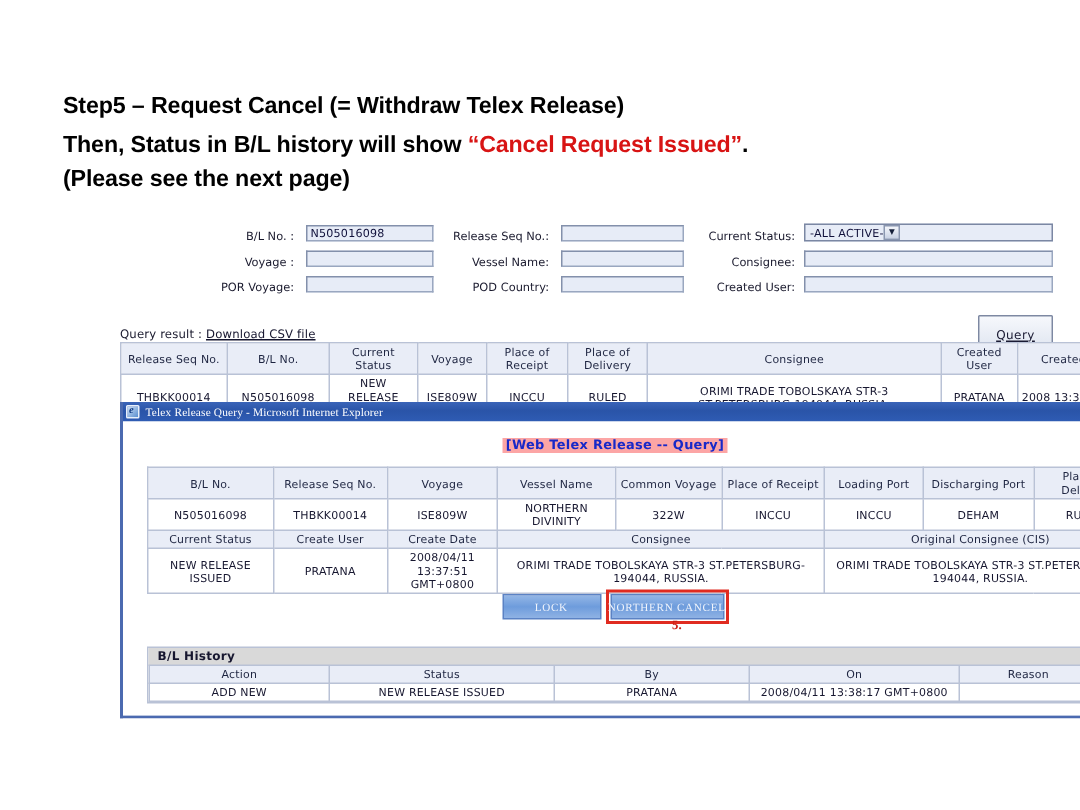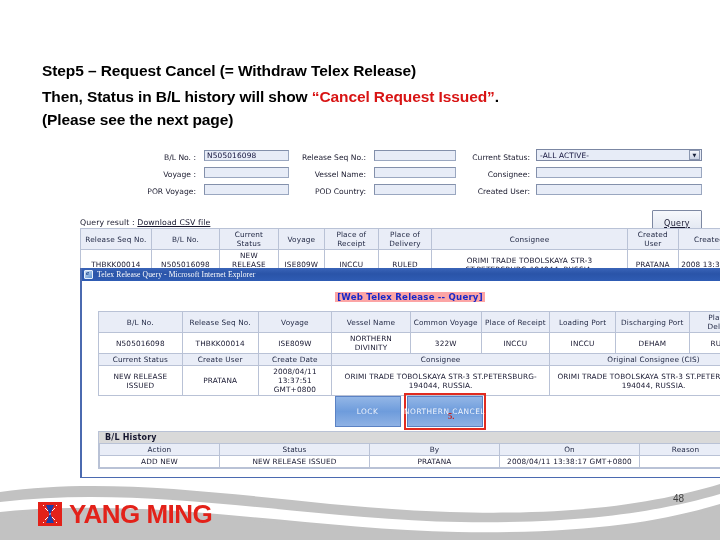--- a/index.html
+++ b/index.html
@@ -88,21 +88,20 @@
     overflow: hidden;
   }
   .fselect {
     height: 12px;
     background: #e7ecf7;
     border: 1px solid #7b87a3;
     font-size: 7.4px;
     color: #10103a;
     display: flex;
     align-items: center;
-    justify-content: space-between;
     padding: 0 1px 0 3px;
     letter-spacing: 0.15px;
   }
   .sel-arrow {
     width: 11px; height: 10px;
     background: linear-gradient(#f4f6fb,#c9d2e4);
     border: 1px solid #8b97b0;
     display: flex; align-items: center; justify-content: center;
     font-size: 5px; color: #16203a;
     line-height: 1;
@@ -244,28 +243,29 @@
   #btn-row {
     position: absolute;
     left: 0; right: 0;
     top: 112px;
     display: flex;
     justify-content: center;
     align-items: center;
     gap: 3px;
   }
   .act-btn {
-    width: 66px; height: 31px;
+    width: 66px; height: 17px;
     background: linear-gradient(180deg,#93b6e6 0%,#6e9cdc 50%,#8fb2e4 100%);
     border: 1px solid #5b82c4;
     display: flex; align-items: center; justify-content: center;
     font-size: 7.4px;
     color: #f0f4fc;
     letter-spacing: 0.5px;
     white-space: nowrap;
+    font-family: Liberation Serif, serif;
   }
   #btn-request-cancel-wrap {
     border: 2px solid #e02b20;
     padding: 1px;
     line-height: 0;
   }
   #btn-request-cancel-wrap .act-btn {
     width: 76px;
   }
   #step-marker {
@@ -570,28 +570,14 @@
                 <td></td>
               </tr>
             </tbody>
           </table>
         </div>
 
       </div>
     </div>
   </div>
 
-  <div id="footer">
-    <svg width="720" height="62" viewBox="0 0 720 62">
-      <rect x="0" y="0" width="720" height="62" fill="#ffffff"></rect>
-      <path d="M0,14 C140,-6 300,30 450,34 C580,38 660,24 720,6 L720,62 L0,62 Z" fill="#c2c2c2"></path>
-      <path d="M0,24 C150,6 310,42 460,44 C590,46 665,32 720,16 L720,26 C660,44 585,56 458,54 C306,51 148,18 0,34 Z" fill="#ffffff"></path>
-      <path d="M0,40 C160,22 320,56 470,56 C590,56 670,44 720,30 L720,62 L0,62 Z" fill="#c2c2c2"></path>
-      <rect x="0" y="58" width="720" height="4" fill="#c2c2c2"></rect>
-    </svg>
-    <div id="logo">
-      <div id="logo-mark"></div>
-      <div id="logo-text">YANG MING</div>
-    </div>
-    <div id="page-num">48</div>
-  </div>
 
 </div>
 
 </body></html>

